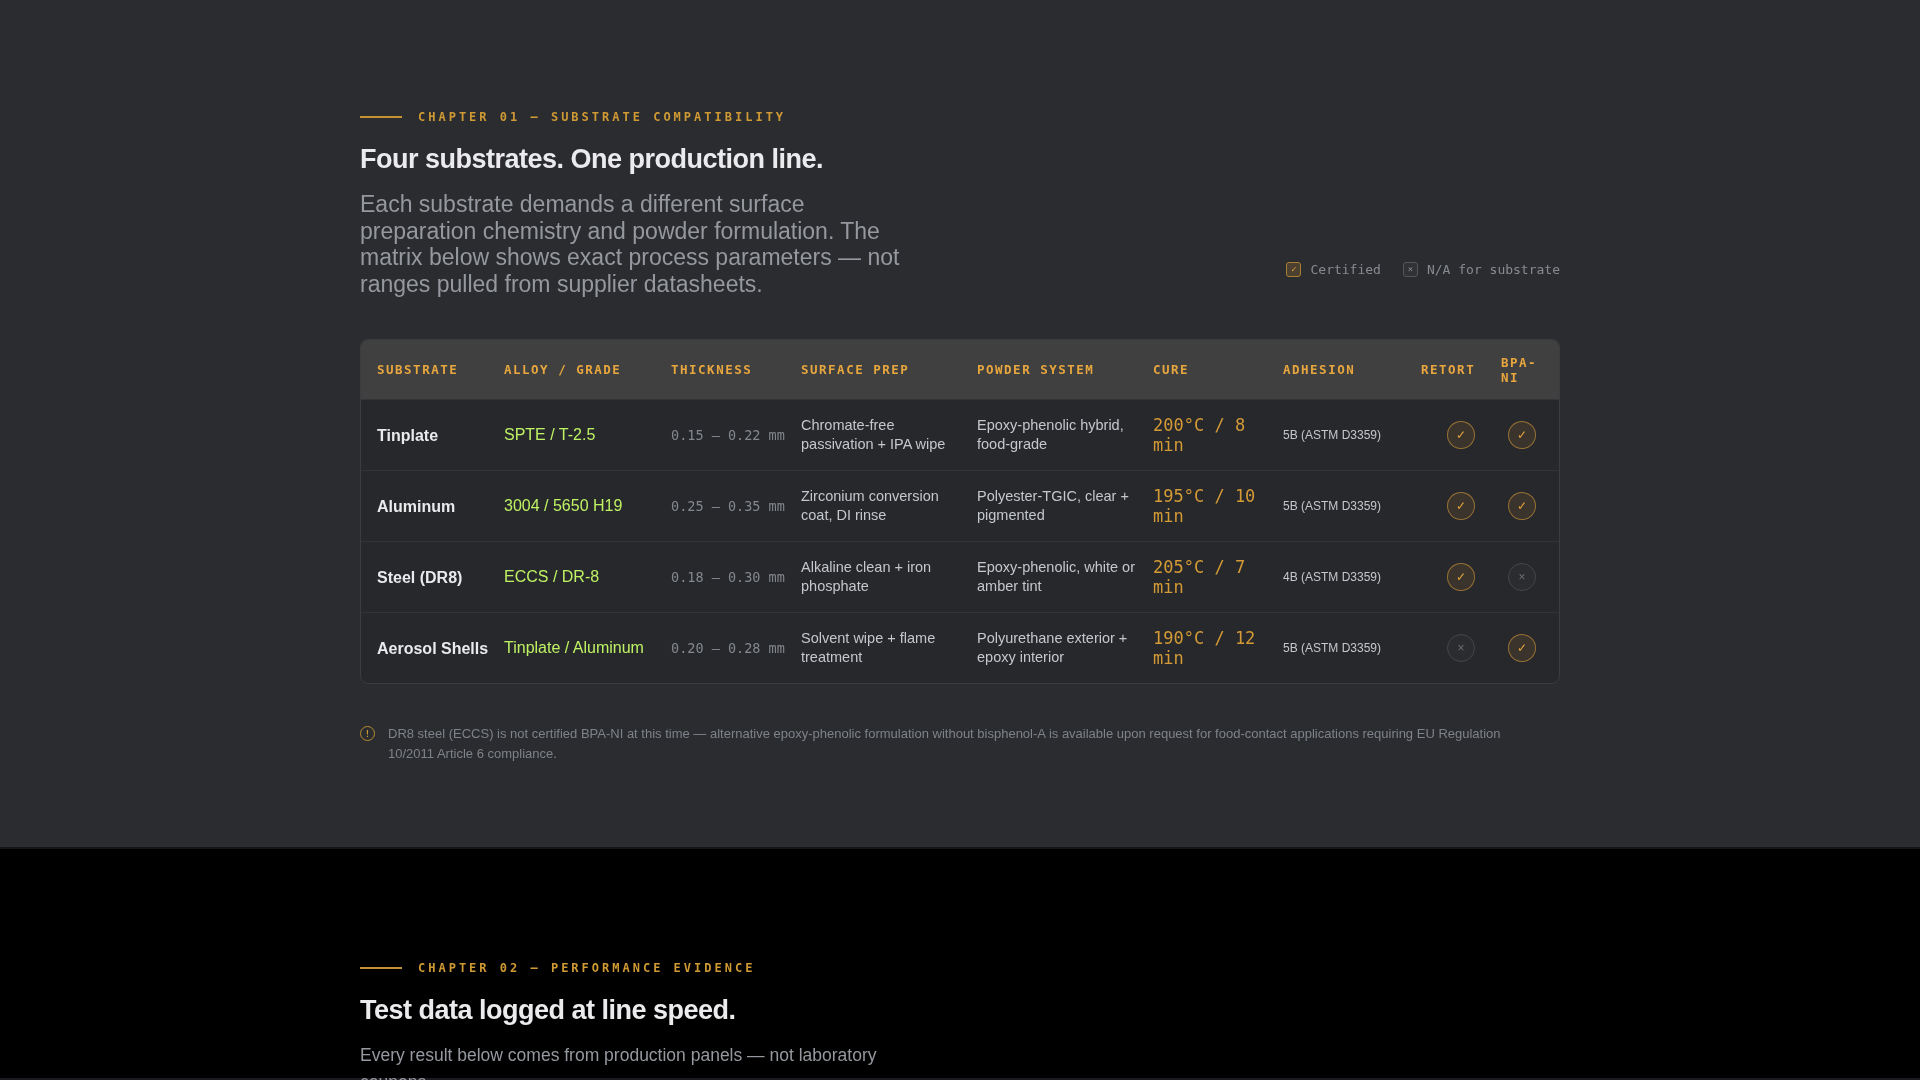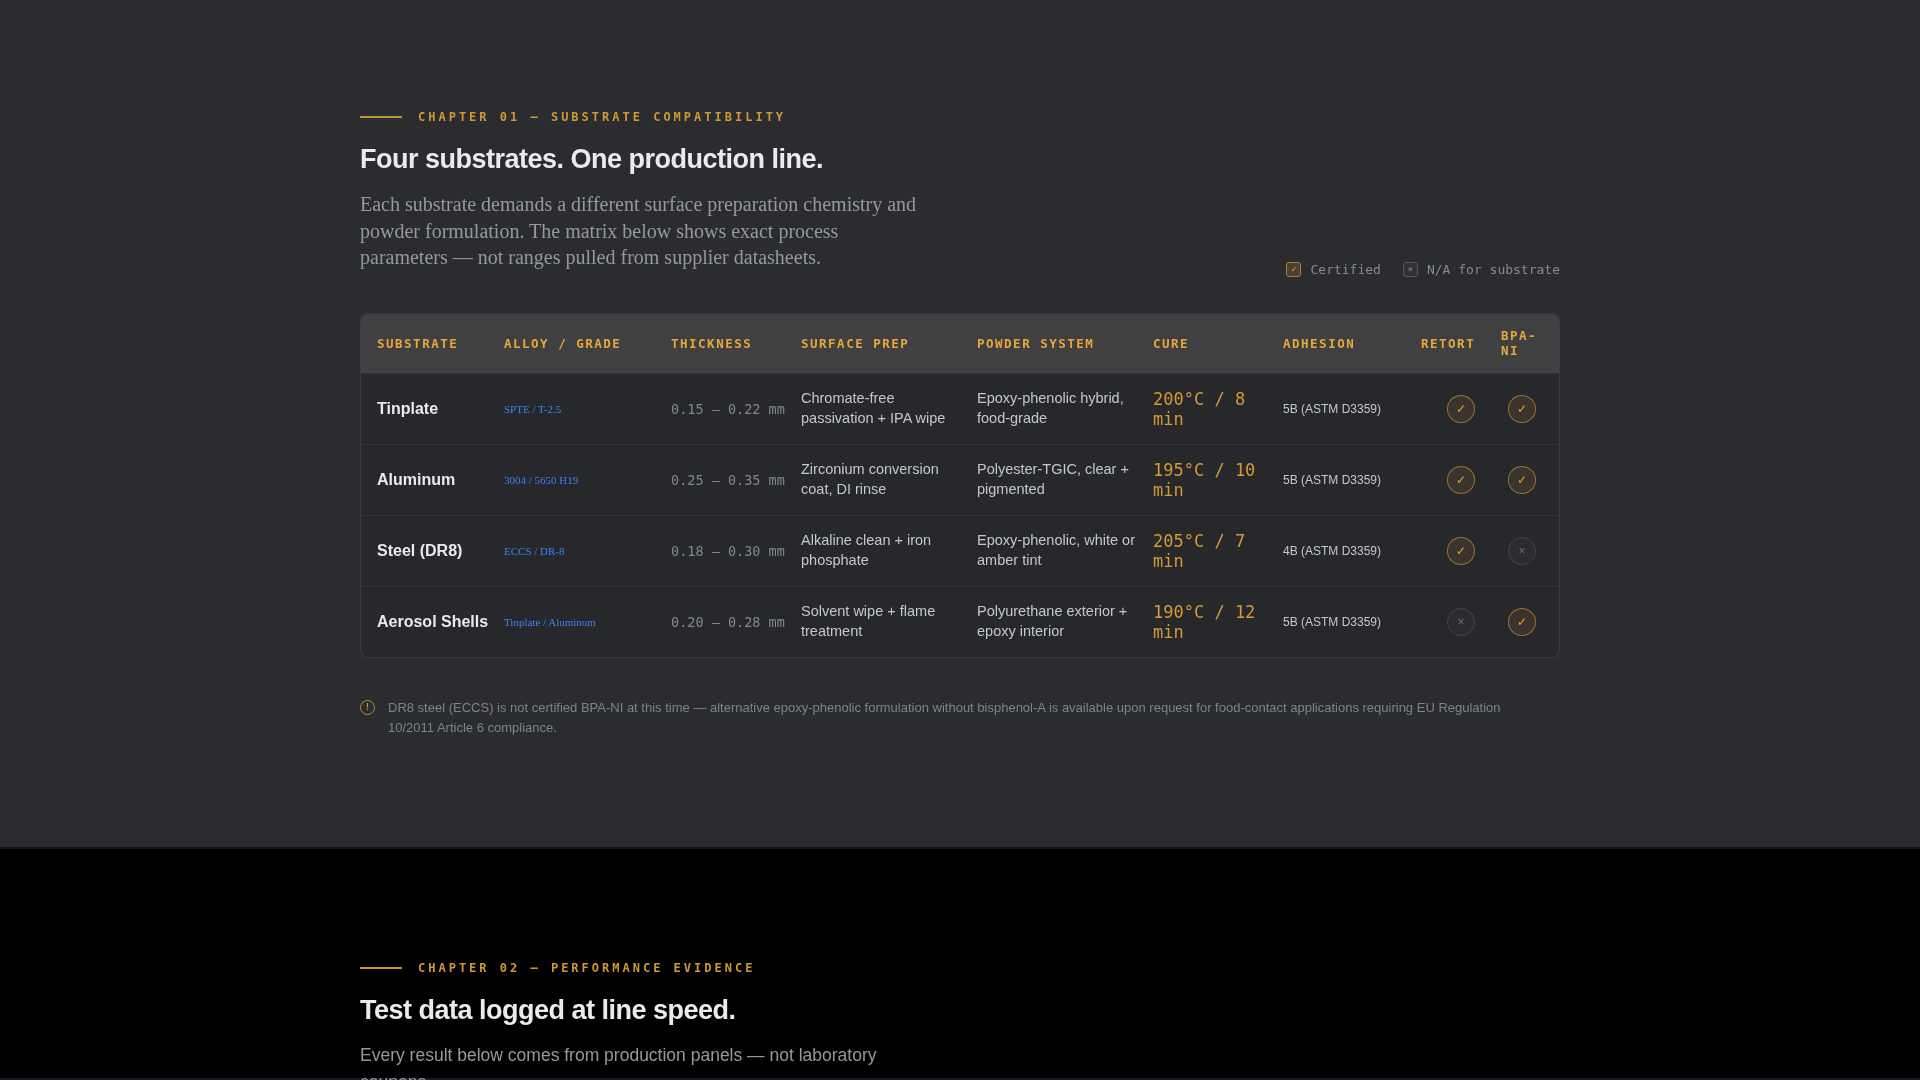--- a/index.html
+++ b/index.html
@@ -43,24 +43,23 @@
   .h1 {
     margin-top: 20px;
     font-size: 27px;
     font-weight: bold;
     letter-spacing: -0.5px;
     color: #ebebee;
   }
   .intro {
     margin-top: 16px;
     width: 565px;
-    font-size: 20px;
+    font-size: 23px;
     line-height: 26.5px;
     color: #95989e;
-    font-family: Liberation Serif, serif;
   }
 
   
   .legend {
     position: absolute;
     right: 0; top: 152px;
     display: flex; align-items: center; gap: 22px;
     font-family: "DejaVu Sans Mono", monospace;
     font-size: 13px;
     color: #878b91;
@@ -109,21 +108,21 @@
     color: #e8a63e;
     padding-right: 12px;
   }
   .tbody-row {
     min-height: 71px;
     border-top: 1px solid #333438;
     padding-top: 12px; padding-bottom: 12px;
   }
   .td { padding-right: 14px; }
   .td-substrate { font-size: 16px; font-weight: bold; color: #e9eaec; line-height: 21px; }
-  .td-alloy   { font-family: Liberation Serif, serif; font-size: 11px; color: #3b82f6; line-height: 20px; }
+  .td-alloy   { font-family: Liberation Sans, sans-serif; font-size: 16px; color: #bef264; line-height: 20px; }
   .td-thick   { font-family: "DejaVu Sans Mono", monospace; font-size: 13.5px; color: #83878e; line-height: 20px; }
   .td-sans    { font-size: 14.5px; color: #c4c7cc; line-height: 19.5px; }
   .td-cure    { font-family: "DejaVu Sans Mono", monospace; font-size: 17px; color: #d49a36; line-height: 20px; }
   .td-adh     { font-family: Liberation Sans, sans-serif; font-size: 12px; color: #c4c7cc; line-height: 20px; }
   .td-mark    { display: flex; justify-content: center; padding-right: 0; }
   .mark {
     width: 28px; height: 28px;
     border-radius: 50%;
     display: flex; align-items: center; justify-content: center;
     font-size: 12px; line-height: 1;

